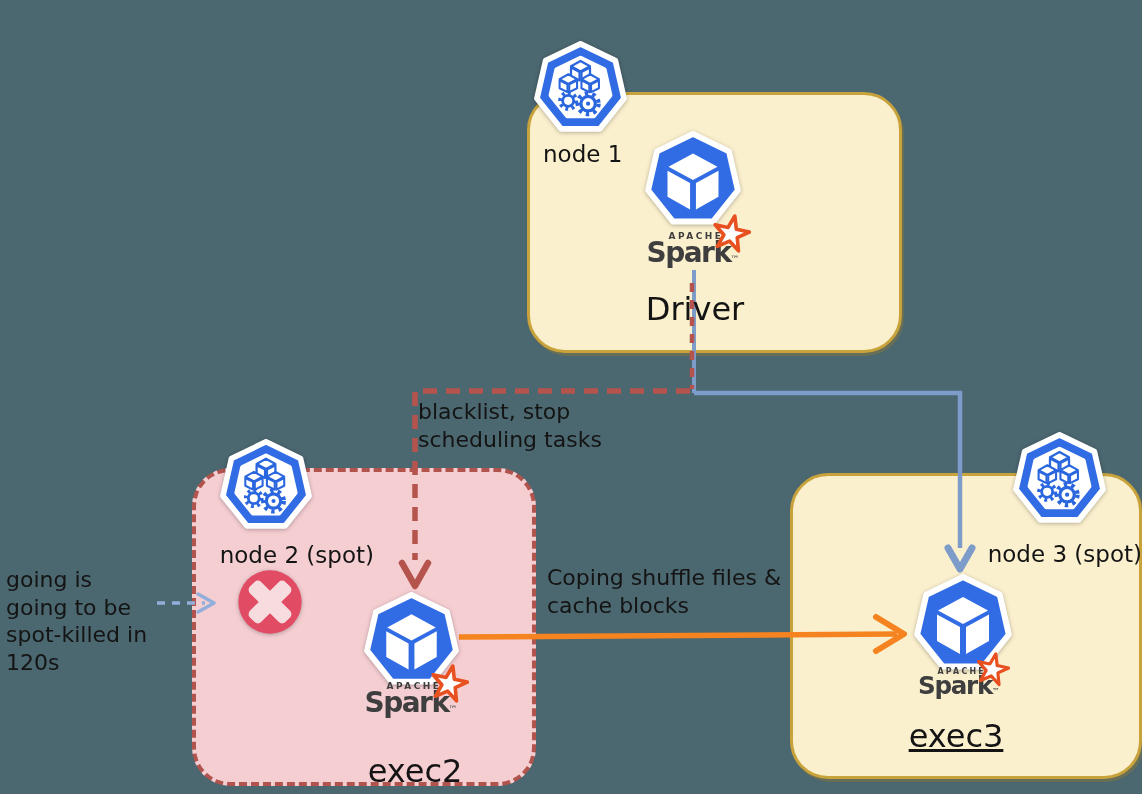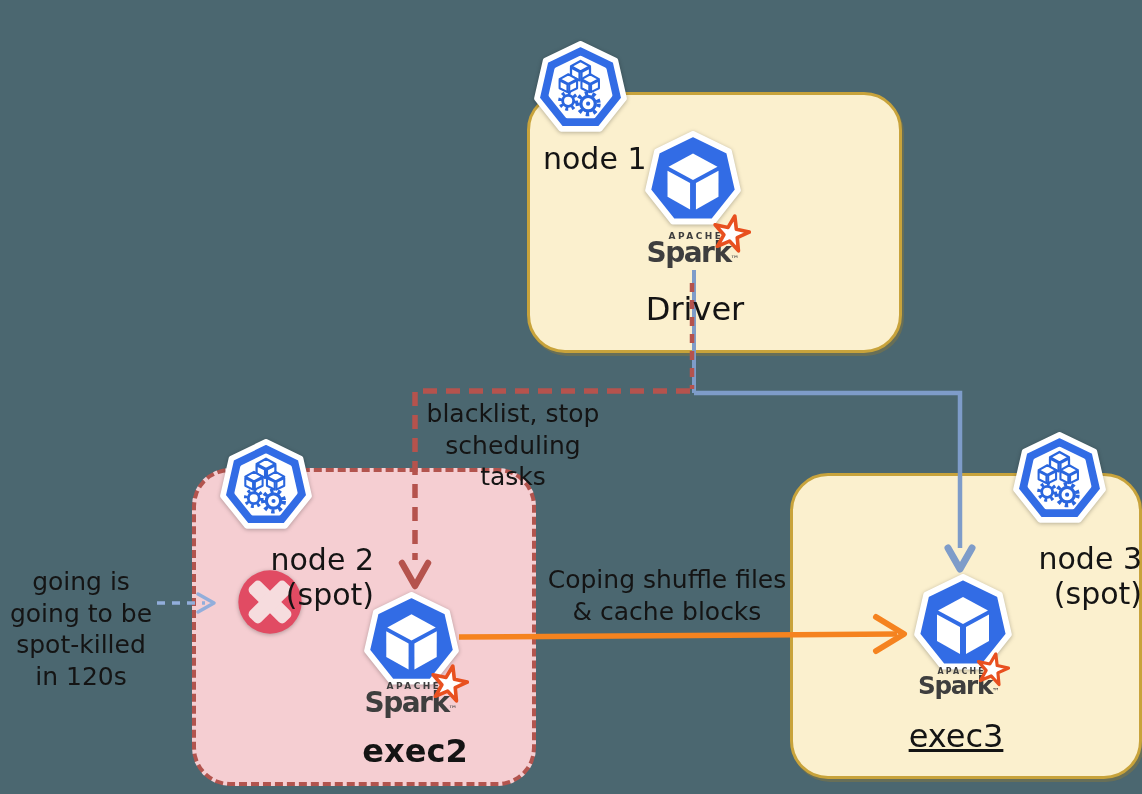--- a/index.html
+++ b/index.html
@@ -19,31 +19,31 @@
   .icon{position:absolute;z-index:10;}
   .icon svg{display:block;filter:drop-shadow(0 1px 2px rgba(0,0,0,.28));}
   #node1-k8s{left:533px;top:41px;width:95px;height:95px;}
   #node2-k8s{left:219px;top:439px;width:94px;height:94px;}
   #node3-k8s{left:1012px;top:432px;width:95px;height:95px;}
   #driver-pod{left:644px;top:131px;width:98px;height:98px;}
   #exec2-pod{left:363px;top:592px;width:97px;height:97px;}
   #exec3-pod{left:913px;top:574px;width:100px;height:100px;}
   #error-x{left:237px;top:569px;width:66px;height:66px;}
 
-  .node-label{position:absolute;z-index:11;font-size:30px;}
+  .node-label{position:absolute;z-index:11;font-size:23px;}
   #node1-label{left:543px;top:141px;}
   #node2-label{left:204px;top:542px;width:170px;text-align:right;}
   #node3-label{left:972px;top:541px;width:170px;text-align:right;}
 
   .pod-label{position:absolute;z-index:11;font-size:32px;text-align:center;width:120px;}
   #driver-label{left:635px;top:290px;}
-  #exec2-label{left:355px;top:732px;font-weight:bold;}
+  #exec2-label{left:355px;top:752px;}
   #exec3-label{left:896px;top:717px;text-decoration:underline;}
 
-  .ann{position:absolute;z-index:11;font-size:25px;line-height:1.26;text-align:center;}
+  .ann{position:absolute;z-index:11;font-size:22px;line-height:1.26;text-align:left;}
   #blacklist-label{left:418px;top:398px;width:190px;}
   #copy-label{left:547px;top:564px;width:240px;}
   #spotkill-label{left:6px;top:566px;width:150px;}
 
   .spark-logo{position:absolute;z-index:11;width:96px;text-align:center;color:#3E3E3E;}
   #driver-spark{left:645px;top:231px;}
   #exec2-spark{left:363px;top:681px;}
   #exec3-spark{left:911px;top:665px;transform:scale(.88);}
   .apache{display:block;font-size:9px;font-weight:bold;letter-spacing:2.5px;margin-left:6px;}
   .spark-word{font-size:28px;font-weight:bold;letter-spacing:-1.5px;line-height:.85;}

